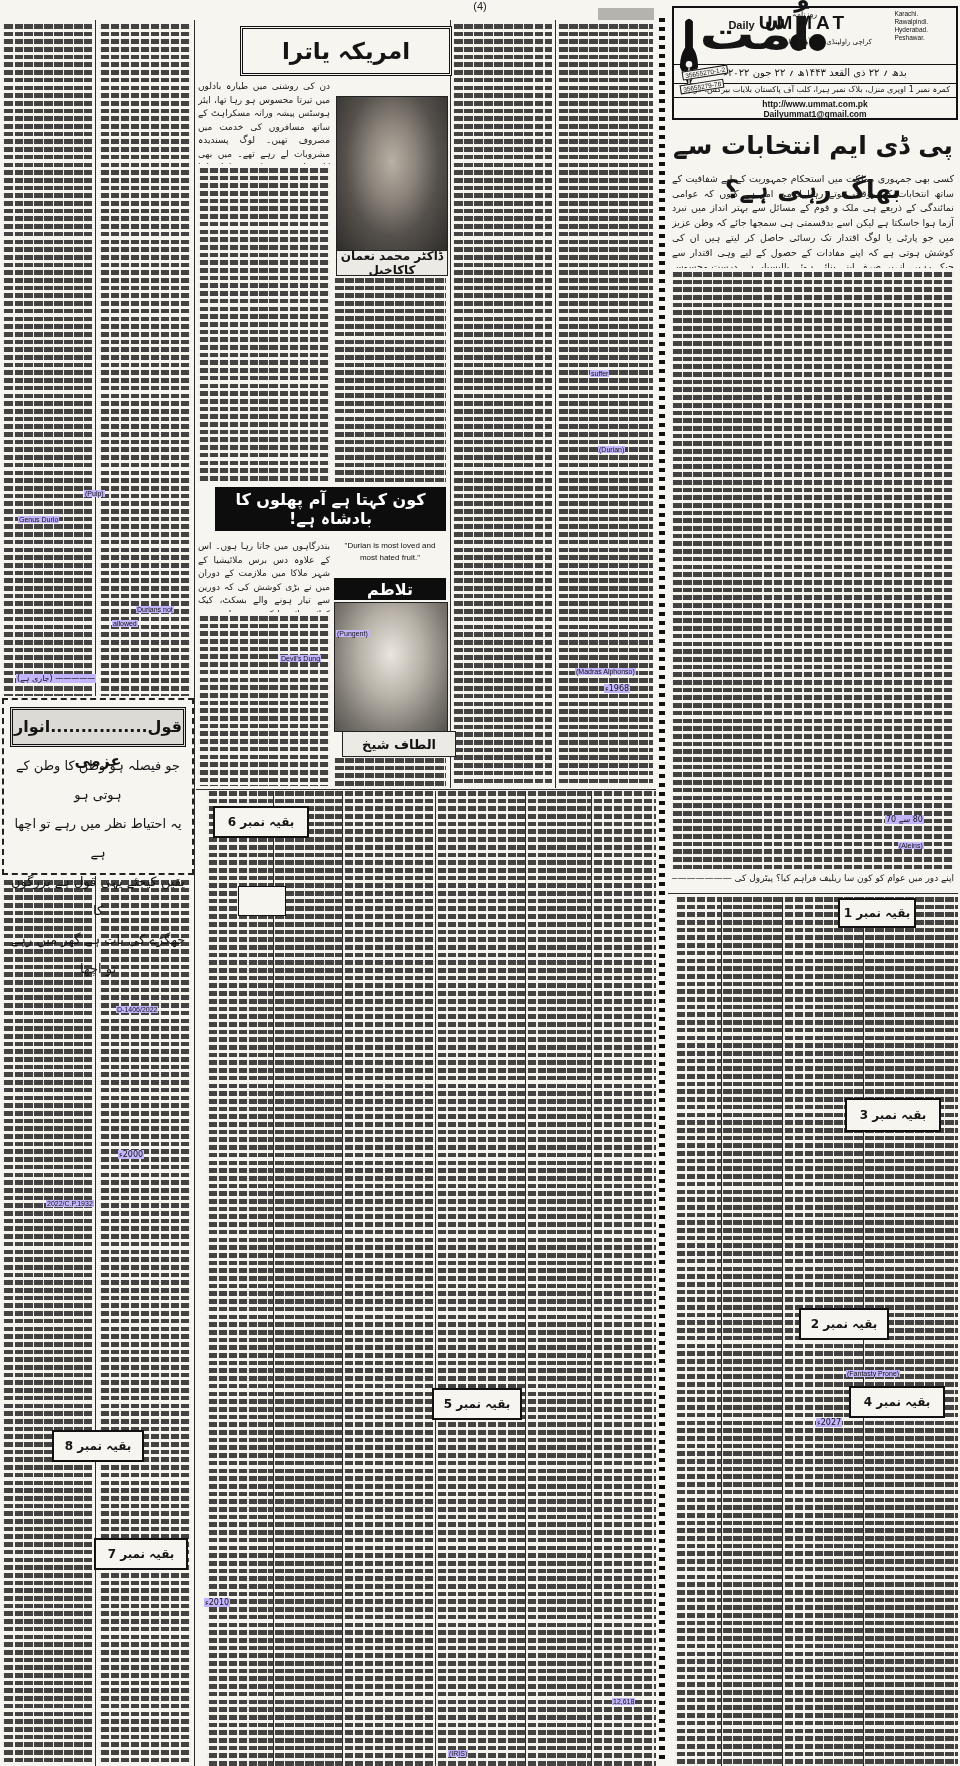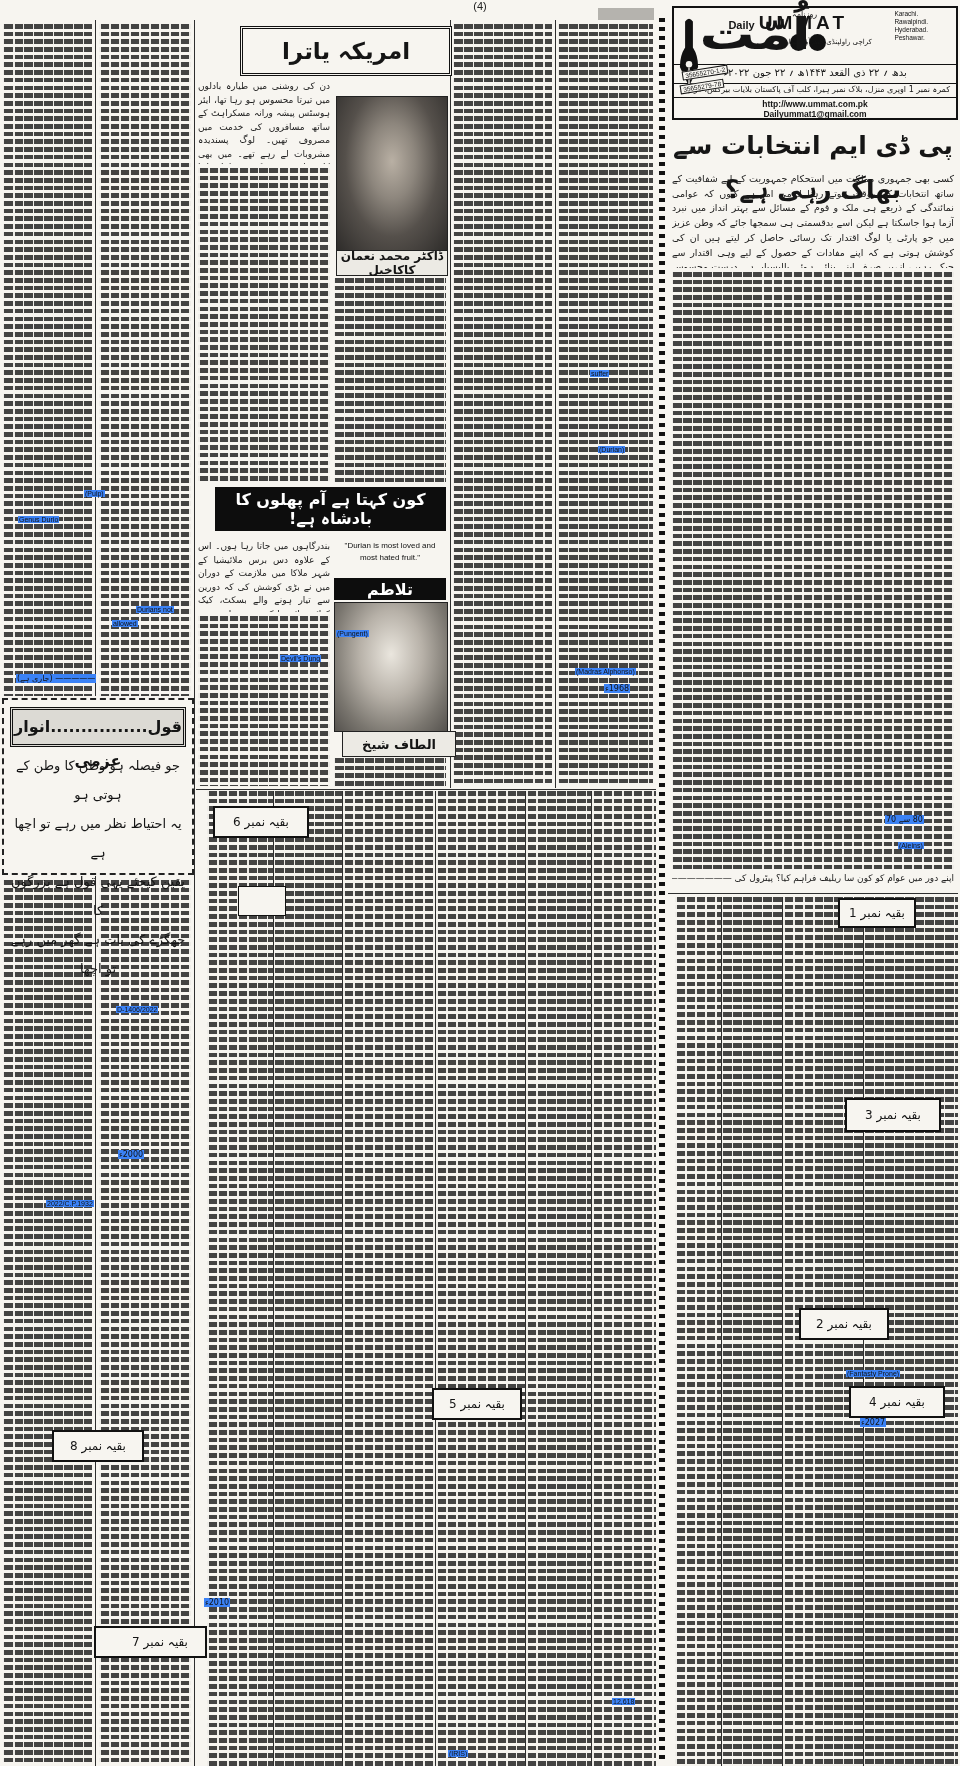--- a/index.html
+++ b/index.html
@@ -52,25 +52,25 @@
   .colbar{background:#0d0d0d;color:#fff;font-weight:bold;text-align:center;direction:rtl;
       display:flex;align-items:center;justify-content:center;font-size:16px;}
   .equote{font-family:"Liberation Sans",sans-serif;font-size:8px;text-align:center;direction:ltr;
       color:#111;line-height:1.5;}
   
   .qaul{border:2px dashed #222;background:#f7f5f0;padding:7px 6px 4px;}
   .qaul-hd{border:3px double #111;background:#dcdad4;text-align:center;font-weight:bold;
       font-size:16px;height:34px;line-height:34px;direction:rtl;}
   .qaul-verse{direction:rtl;text-align:center;font-size:13px;line-height:29px;margin-top:4px;}
   
-  .baqiya{border:2px solid #111;background:#f7f5f0;font-weight:normal;font-size:12px;
+  .baqiya{border:2px solid #111;background:#f7f5f0;font-weight:bold;font-size:12px;
       display:flex;align-items:center;justify-content:center;direction:rtl;}
   .kickerbox{border:1.5px solid #111;background:#f7f5f0;}
   .snip{position:absolute;font-family:"Liberation Sans",sans-serif;font-size:7px;color:#111;
-      background:#3b82f6;padding:0 1px;white-space:nowrap;}
+      background:#c4b5fd;padding:0 1px;white-space:nowrap;}
   .snip.ur{font-family:"DejaVu Sans",sans-serif;font-size:8px;direction:rtl;}
   .strip{display:flex;direction:rtl;}
   .strip .col{border-left:1px solid #2e2e2e;height:100%;}
   .strip .col:last-child{border-left:none;}
   .graybar{background:#b5b3ae;}
 </style>
 </head>
 <body>
 
 <div class="page">
@@ -176,38 +176,38 @@
   </div>
 
   <div class="abs kickerbox" style="left:238px;top:886px;width:46px;height:28px;"></div>
 
   <div class="abs baqiya" style="left:838px;top:898px;width:74px;height:26px;">بقیہ نمبر 1</div>
   <div class="abs baqiya" style="left:799px;top:1308px;width:86px;height:28px;">بقیہ نمبر 2</div>
   <div class="abs baqiya" style="left:845px;top:1098px;width:92px;height:30px;">بقیہ نمبر 3</div>
   <div class="abs baqiya" style="left:849px;top:1386px;width:92px;height:28px;">بقیہ نمبر 4</div>
   <div class="abs baqiya" style="left:432px;top:1388px;width:86px;height:28px;">بقیہ نمبر 5</div>
   <div class="abs baqiya" style="left:213px;top:806px;width:92px;height:28px;">بقیہ نمبر 6</div>
-  <div class="abs baqiya" style="left:94px;top:1626px;width:90px;height:28px;padding-left:19px;">بقیہ نمبر 7</div>
+  <div class="abs baqiya" style="left:94px;top:1538px;width:90px;height:28px;">بقیہ نمبر 7</div>
   <div class="abs baqiya" style="left:52px;top:1430px;width:88px;height:28px;">بقیہ نمبر 8</div>
 
   <div class="snip" style="left:575px;top:668px;">(Madras Alphonso)</div>
   <div class="snip ur" style="left:604px;top:684px;">1968ء</div>
   <div class="snip" style="left:590px;top:370px;">suffer</div>
   <div class="snip" style="left:598px;top:446px;">(Durian)</div>
   <div class="snip" style="left:336px;top:630px;">(Pungent)</div>
   <div class="snip" style="left:280px;top:655px;">Devil's Dung</div>
   <div class="snip" style="left:18px;top:516px;">Genus Durio</div>
   <div class="snip" style="left:84px;top:490px;">(Pulp)</div>
   <div class="snip" style="left:136px;top:606px;">Durians not</div>
   <div class="snip" style="left:112px;top:620px;">allowed</div>
   <div class="snip ur" style="left:885px;top:815px;">80 سے 70</div>
   <div class="snip ur" style="left:964px;top:808px;">1963ء</div>
   <div class="snip" style="left:898px;top:842px;">(Aleins)</div>
   <div class="snip" style="left:846px;top:1370px;">(Fantasty Prone)</div>
-  <div class="snip ur" style="left:860px;top:1418px;">2027ء</div>
+  <div class="snip ur" style="left:816px;top:1418px;">2027ء</div>
   <div class="snip" style="left:612px;top:1698px;">12,618</div>
   <div class="snip" style="left:448px;top:1750px;">(IRIS)</div>
   <div class="snip" style="left:116px;top:1006px;">D-1406/2022</div>
   <div class="snip" style="left:46px;top:1200px;">2022/C.P.1932</div>
   <div class="snip ur" style="left:204px;top:1598px;">2010ء</div>
   <div class="snip ur" style="left:118px;top:1150px;">2000ء</div>
 
 </div>
 
 </body></html>

